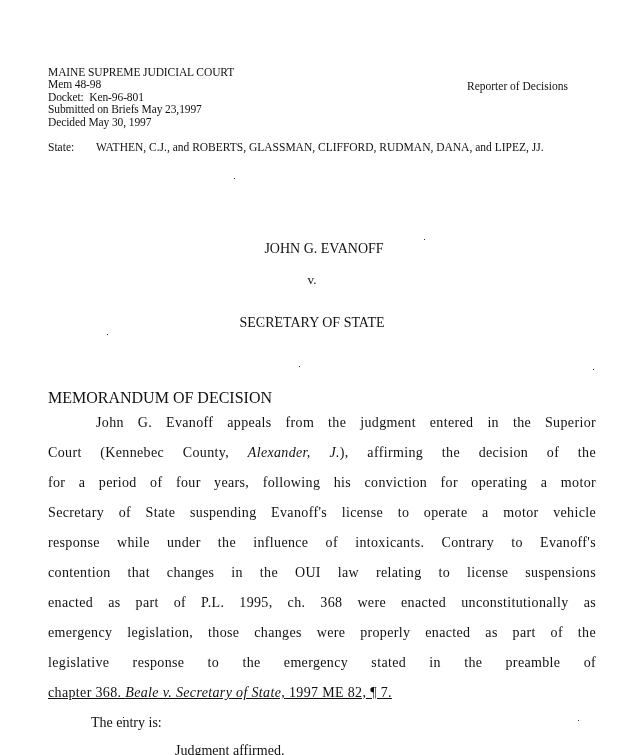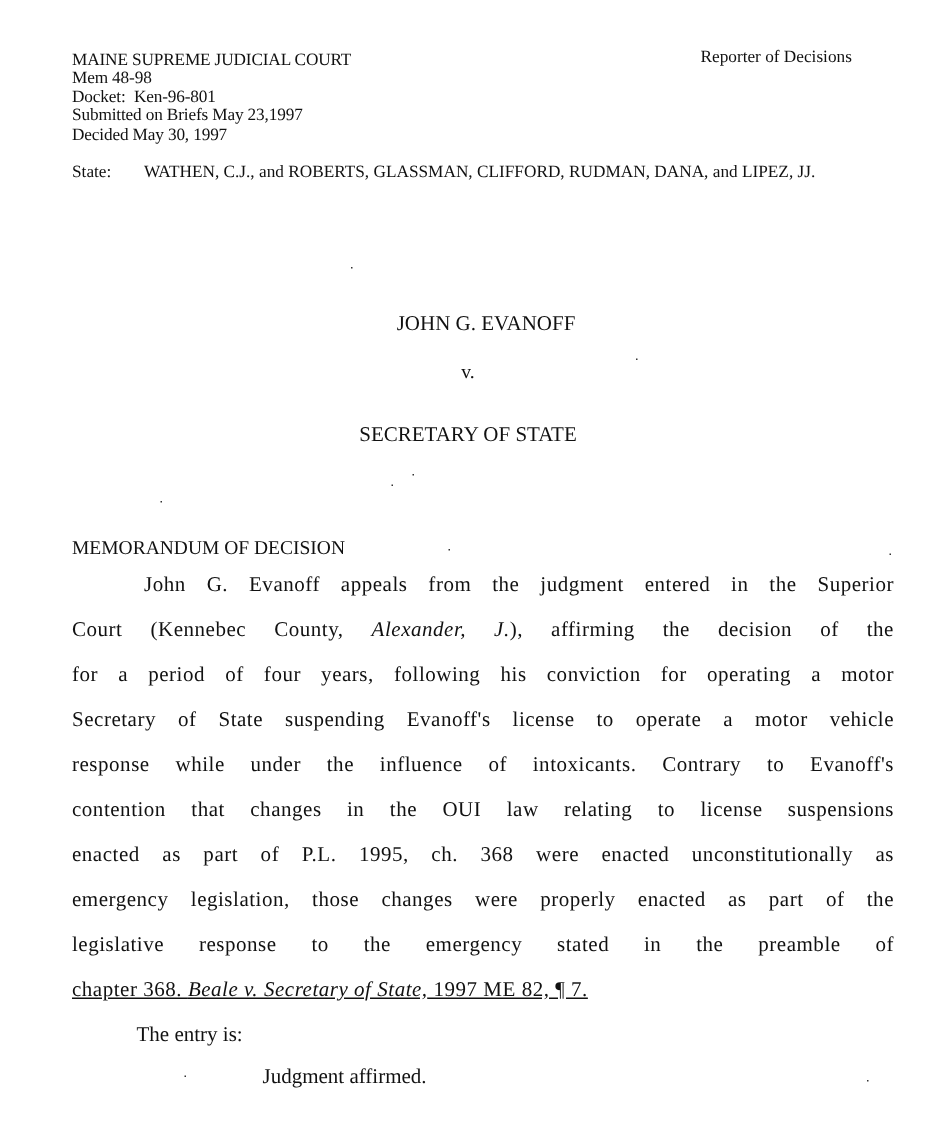--- a/index.html
+++ b/index.html
@@ -1,31 +1,31 @@
 <!DOCTYPE html>
 <html><head>
   <meta charset="utf-8">
   <style>
     html, body { margin: 0; padding: 0; background: #ffffff; }
     body {
       width: 624px; height: 755px; position: relative; overflow: hidden;
       color: #111111;
       font-family: "Liberation Serif", "DejaVu Serif", serif;
     }
-    .abs { position: absolute; white-space: nowrap; }
+    .abs { position: absolute; white-space: nowrap; margin-top: 32px; }
     .hdr { font-size: 11.5px; line-height: 12.4px; letter-spacing: -0.1px; }
     .header-block { left: 48px; top: 34px; }
-    .reporter { left: 467px; top: 32px; font-size: 11.5px; }
+    .reporter { left: 467px; top: 48px; font-size: 11.5px; }
     .panel-label { left: 48px; top: 109px; font-size: 11.5px; }
     .panel-text { left: 96px; top: 109px; font-size: 11.5px; line-height: 12.4px; white-space: normal; width: 460px; }
     .caption { left: 0; width: 624px; text-align: center; font-size: 14px; }
     .cap1 { top: 209px; padding-left: 12px; }
     .cap2 { top: 240px; font-size: 13px; }
     .cap3 { top: 283px; }
-    .memo-title { left: 48px; top: 357px; font-size: 13px; }
+    .memo-title { left: 48px; top: 357px; font-size: 16px; }
     .para {
       left: 48px; top: 376px; width: 548px; white-space: normal;
       font-size: 14px; line-height: 30px; letter-spacing: 0.35px;
     }
     .para .line { display: block; text-align: justify; text-align-last: justify; height: 30px; }
     .para .line.first { text-indent: 48px; }
     .para .line.last { text-align-last: left; text-decoration: underline; }
     .entry { left: 91px; top: 683px; font-size: 14px; }
     .judgment { left: 175px; top: 711px; font-size: 14px; }
     .speck { position: absolute; width: 1px; height: 1px; background: #333; }

